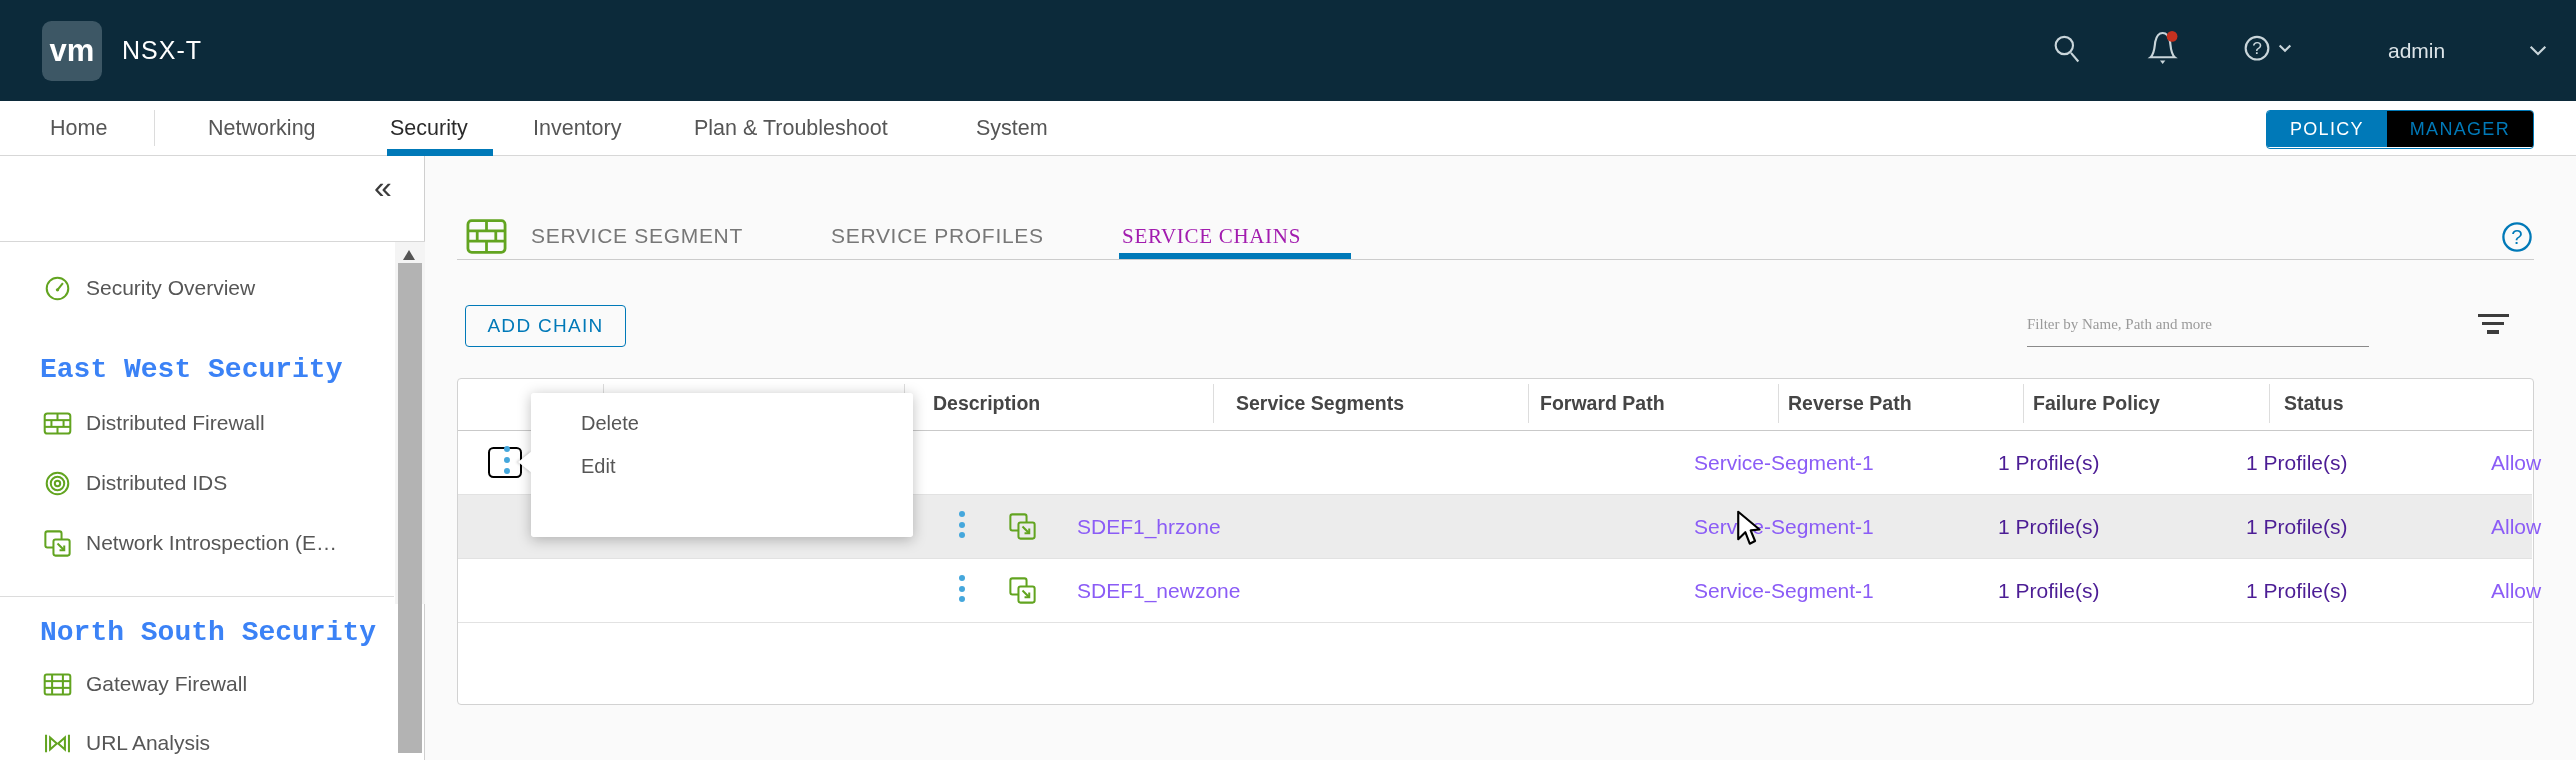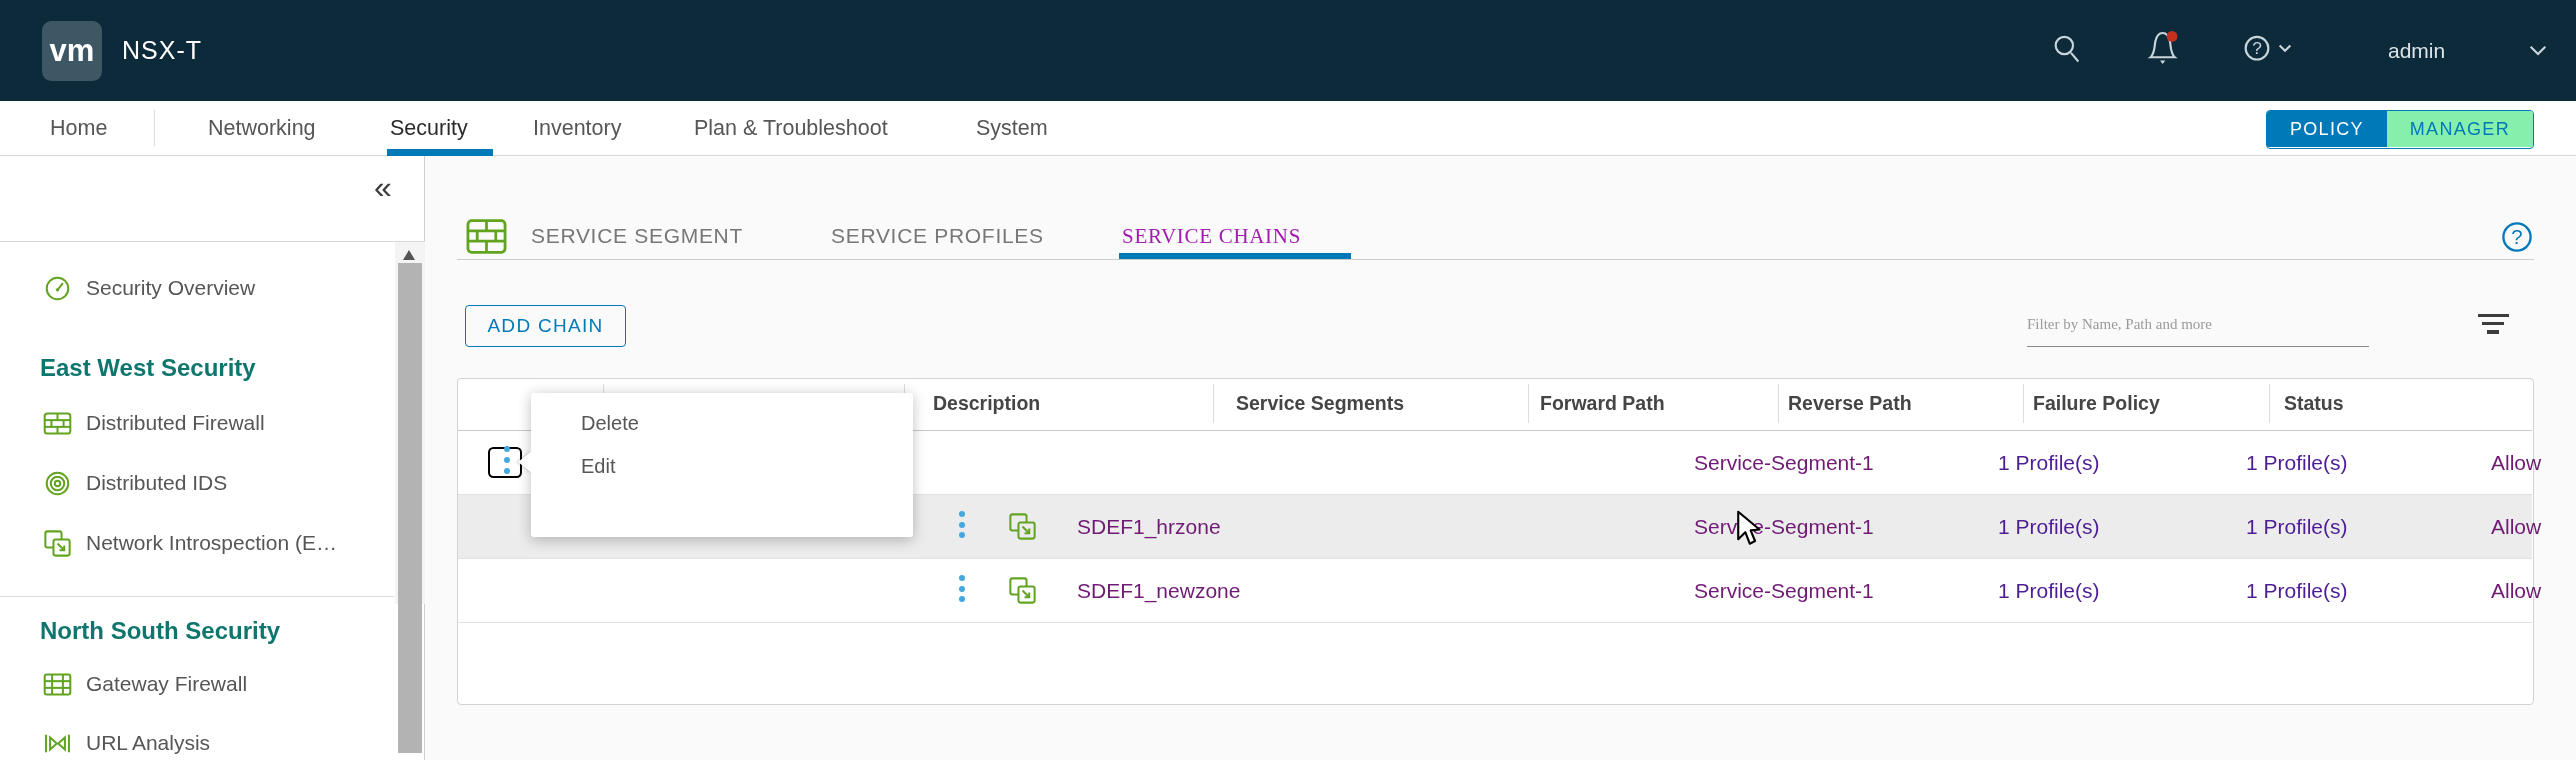--- a/index.html
+++ b/index.html
@@ -20,32 +20,32 @@
   .navbar { position:absolute; left:0; top:101px; width:2576px; height:55px; background:#ffffff;
             border-bottom:1.3px solid #d7d7d7; }
   .nav-item { position:absolute; top:0; height:55px; line-height:54px; font-size:21.5px; color:#565656; cursor:default; }
   .nav-item.active { color:#2b2b2b; }
   .nav-divider { position:absolute; left:154px; top:9.4px; width:1.3px; height:36px; background:#dcdcdc; }
   .nav-underline { position:absolute; left:387px; top:48px; width:106px; height:7.4px; background:#0079b8; }
   .toggle { position:absolute; left:2266px; top:8.7px; height:39px; display:flex; border:1.3px solid #0079b8;
             border-radius:4px; overflow:hidden; }
   .toggle .seg { height:36px; line-height:36px; font-size:18px; letter-spacing:1.3px; padding:0 23px; font-weight:500;}
   .seg.on  { background:#0079b8; color:#fff; }
-  .seg.off { background:#86efac; color:#0079b8; }
+  .seg.off { background:#000000; color:#0079b8; }
 
   
   .sidebar { position:absolute; left:0; top:156px; width:425px; height:604px; background:#fff;
              border-right:1.3px solid #cfcfcf; }
   .collapse { position:absolute; left:374px; top:171px; font-size:32px; color:#3c3c3c; line-height:32px;}
   .sb-hr  { position:absolute; left:0; top:241px; width:425px; border-top:1.3px solid #d7d7d7; }
   .sb-div { position:absolute; left:0; top:596px; width:394px; border-top:1.3px solid #dcdcdc; }
   .sb-item { position:absolute; left:0; height:32px; display:flex; align-items:center; }
   .sb-item .ic { position:absolute; left:42px; width:31px; height:31px; }
   .sb-item .lbl { position:absolute; left:86px; font-size:21px; color:#565656; white-space:nowrap; }
-  .sb-header { position:absolute; left:40px; font-size:24px; font-weight:bold; color:#0f766e; white-space:nowrap; }
+  .sb-header { position:absolute; left:40px; font-size:28px; font-weight:bold; color:#3b82f6; white-space:nowrap;font-family:Liberation Mono, monospace; }
   .sb-track { position:absolute; left:395px; top:242px; width:29.5px; height:362px; background:#f4f4f4; }
   .sb-up { position:absolute; left:403px; top:250px; width:0; height:0;
            border-left:6.7px solid transparent; border-right:6.7px solid transparent; border-bottom:10.7px solid #555; }
   .sb-thumb { position:absolute; left:398px; top:263px; width:24px; height:490px; background:#b3b3b3; }
 
   
   .tab-line { position:absolute; left:457px; top:259px; width:2077px; border-top:1.3px solid #cccccc; }
   .tab { position:absolute; top:224px; font-size:21px; letter-spacing:0.7px; color:#777; white-space:nowrap; }
   .tab.active { color:#a21caf;font-family:Liberation Serif, serif; }
   .tab-underline { position:absolute; left:1119px; top:253px; width:232px; height:7.4px; background:#0079b8; }
@@ -62,21 +62,21 @@
   .filter-ic div { background:#3c3c3c; height:3.4px; margin:0 auto 4.7px auto; }
 
   
   .card { position:absolute; left:457px; top:378px; width:2077px; height:327px; background:#fff;
           border:1.3px solid #d2d2d2; border-radius:4px; }
   .th { position:absolute; top:392px; font-size:19.5px; font-weight:bold; color:#454545; white-space:nowrap; }
   .th-line { position:absolute; top:384px; width:1.3px; height:39px; background:#dddddd; }
   .th-bottom { position:absolute; left:458px; top:430px; width:2074px; height:1.3px; background:#c9c9c9; }
   .t-row { position:absolute; left:458px; width:2074px; height:64px; background:#fff; border-bottom:1.3px solid #e2e2e2; }
   .t-row.hover { background:#ececec; }
-  .cell { position:absolute; top:0; height:64px; line-height:64px; font-size:21px; color:#701a75; white-space:nowrap; }
+  .cell { position:absolute; top:0; height:64px; line-height:64px; font-size:21px; color:#8b5cf6; white-space:nowrap; }
   .cell.link { color:#4c1d95; cursor:pointer; }
   .kebab { position:absolute; left:500px; top:16px; width:8px; height:32px; }
   .kebab i { display:block; width:6px; height:6px; border-radius:50%; background:#45a7dc; margin:0 auto 4.7px auto; }
   .row-ic { position:absolute; left:549px; top:16px; width:31px; height:31px; }
   .focus-box { position:absolute; left:488px; top:447px; width:34px; height:31px; border:2px solid #000;
                border-radius:5.4px; background:#fff; }
   .focus-box .kebab { left:12.7px; top:0px; }
 
   
   .menu { position:absolute; left:531px; top:393px; width:382px; height:144px; background:#fff;

